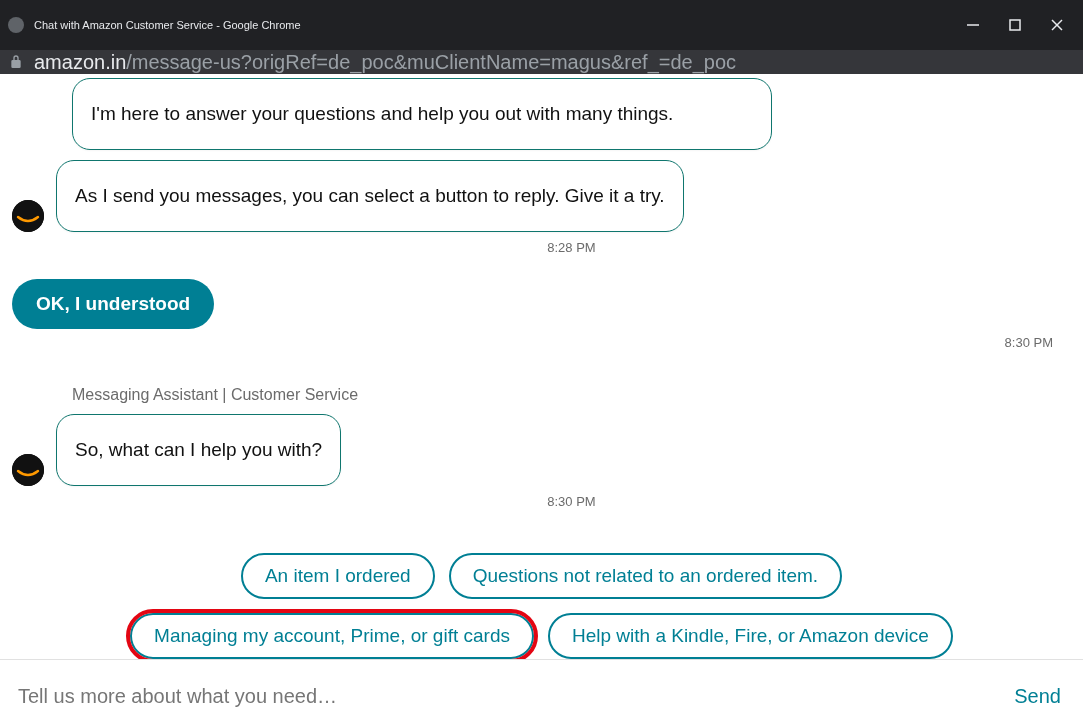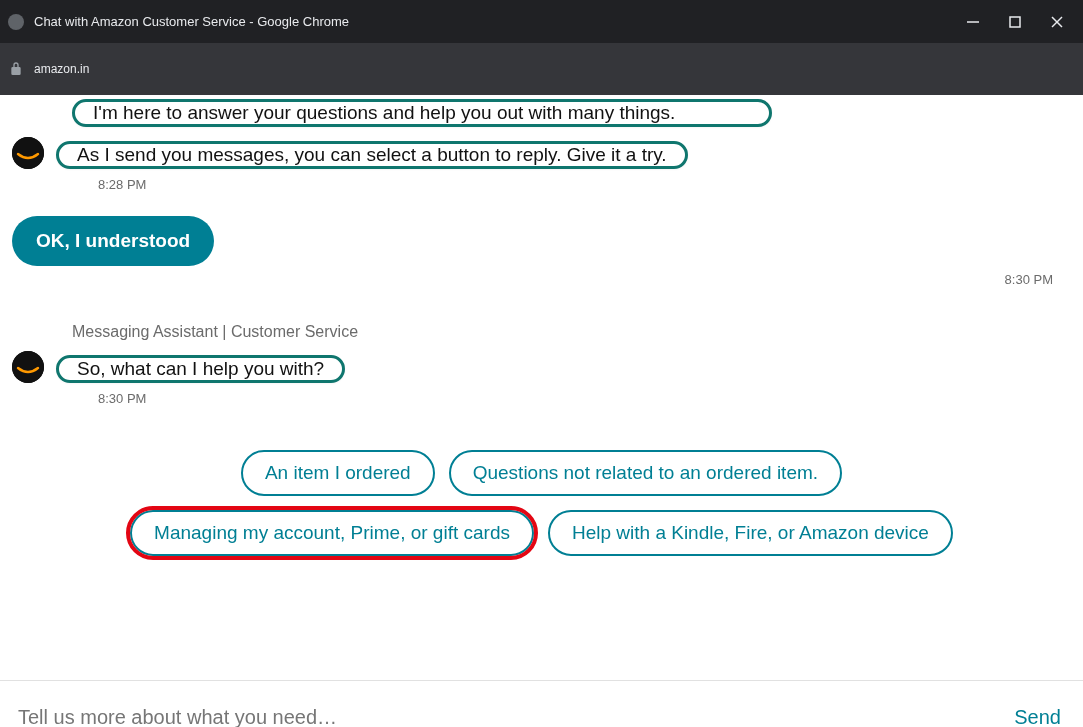--- a/index.html
+++ b/index.html
@@ -4,53 +4,53 @@
   <style>
     * { margin: 0; padding: 0; box-sizing: border-box; }
     body {
       font-family: -apple-system, BlinkMacSystemFont, "Segoe UI", Arial, sans-serif;
       width: 1083px;
       height: 727px;
       overflow: hidden;
       background: #fff;
     }
     .titlebar {
-      height: 43px;
+      height: 50px;
       background: #202124;
       color: #e8eaed;
       display: flex;
       align-items: center;
       padding: 0 8px;
-      font-size: 13px;
+      font-size: 11px;
     }
     .titlebar-icon {
       width: 16px;
       height: 16px;
       border-radius: 50%;
       background: #5f6368;
       margin-right: 10px;
       display: inline-block;
     }
     .titlebar-title { flex: 1; }
     .titlebar-controls { display: flex; gap: 22px; padding-right: 8px; }
     .titlebar-btn {
       width: 20px; height: 20px;
       display: flex; align-items: center; justify-content: center;
       cursor: pointer;
       color: #e8eaed;
       font-size: 16px;
     }
     .titlebar-btn svg { width: 14px; height: 14px; }
     .addressbar {
-      height: 52px;
+      height: 24px;
       background: #35363a;
       display: flex;
       align-items: center;
       padding: 0 8px;
-      font-size: 12px;
+      font-size: 20px;
       color: #9aa0a6;
     }
     .lock-icon {
       width: 16px; height: 16px;
       fill: #9aa0a6;
       margin-right: 10px;
     }
     .addr-domain { color: #e8eaed; }
     .chat-area {
       height: 585px;
@@ -65,40 +65,40 @@
       background: #111;
       display: flex; align-items: center; justify-content: center;
       flex-shrink: 0;
       margin-right: 12px;
     }
     .avatar svg { width: 32px; height: 32px; }
     .msg-col { display: flex; flex-direction: column; gap: 10px; }
     .indent { margin-left: 60px; }
     .bot-bubble {
       background: #fff;
-      border: 3px solid #0f766e;
+      border: 1px solid #0f766e;
       border-radius: 18px;
-      padding: 0 18px;
+      padding: 24px 18px;
       font-size: 19px;
       color: #111;
       max-width: 700px;
       box-shadow: 0 1px 2px rgba(0,0,0,0.04);
     }
     .sender-label {
       color: #6b6b6b;
       font-size: 16px;
       margin-left: 60px;
       margin-top: 36px;
     }
     .timestamp {
       color: #6b6b6b;
       font-size: 13px;
       margin-top: 8px;
     }
-    .ts-left { margin-left: 86px; }
+    .ts-left { margin-left: 60px; text-align: center; }
     .user-row { display: flex; justify-content: flex-start; margin-top: 24px; padding-right: 18px;}
     .user-bubble {
       background: #007f94;
       color: #fff;
       border-radius: 26px;
       padding: 14px 24px;
       font-size: 19px;
       font-weight: 600;
     }
     .ts-right { text-align: right; padding-right: 18px; margin-top: 6px; }
@@ -171,20 +171,21 @@
         </svg>
     </div>
   </div>
 </div>
 
 <div class="addressbar">
   <svg class="lock-icon" viewBox="0 0 24 24">
       <path d="M12 2a4 4 0 0 0-4 4v3H7a2 2 0 0 0-2 2v8a2 2 0 0 0 2 2h10a2 2 0 0 0 2-2v-8a2 2 0 0 0-2-2h-1V6a4 4 0 0 0-4-4zm-2 4a2 2 0 1 1 4 0v3h-4V6z"></path>
     </svg>
   <span class="addr-domain">amazon.in</span>
+    <span>/message-us?origRef=de_poc&amp;muClientName=magus&amp;ref_=de_poc</span>
 </div>
 
 <div class="chat-area">
 
   <div class="msg-col indent" style="margin-top:4px">
     <div class="bot-bubble">I'm here to answer your questions and help you out with many things.</div>
   </div>
 
   <div class="msg-row" style="margin-top:10px">
     <div class="avatar">

